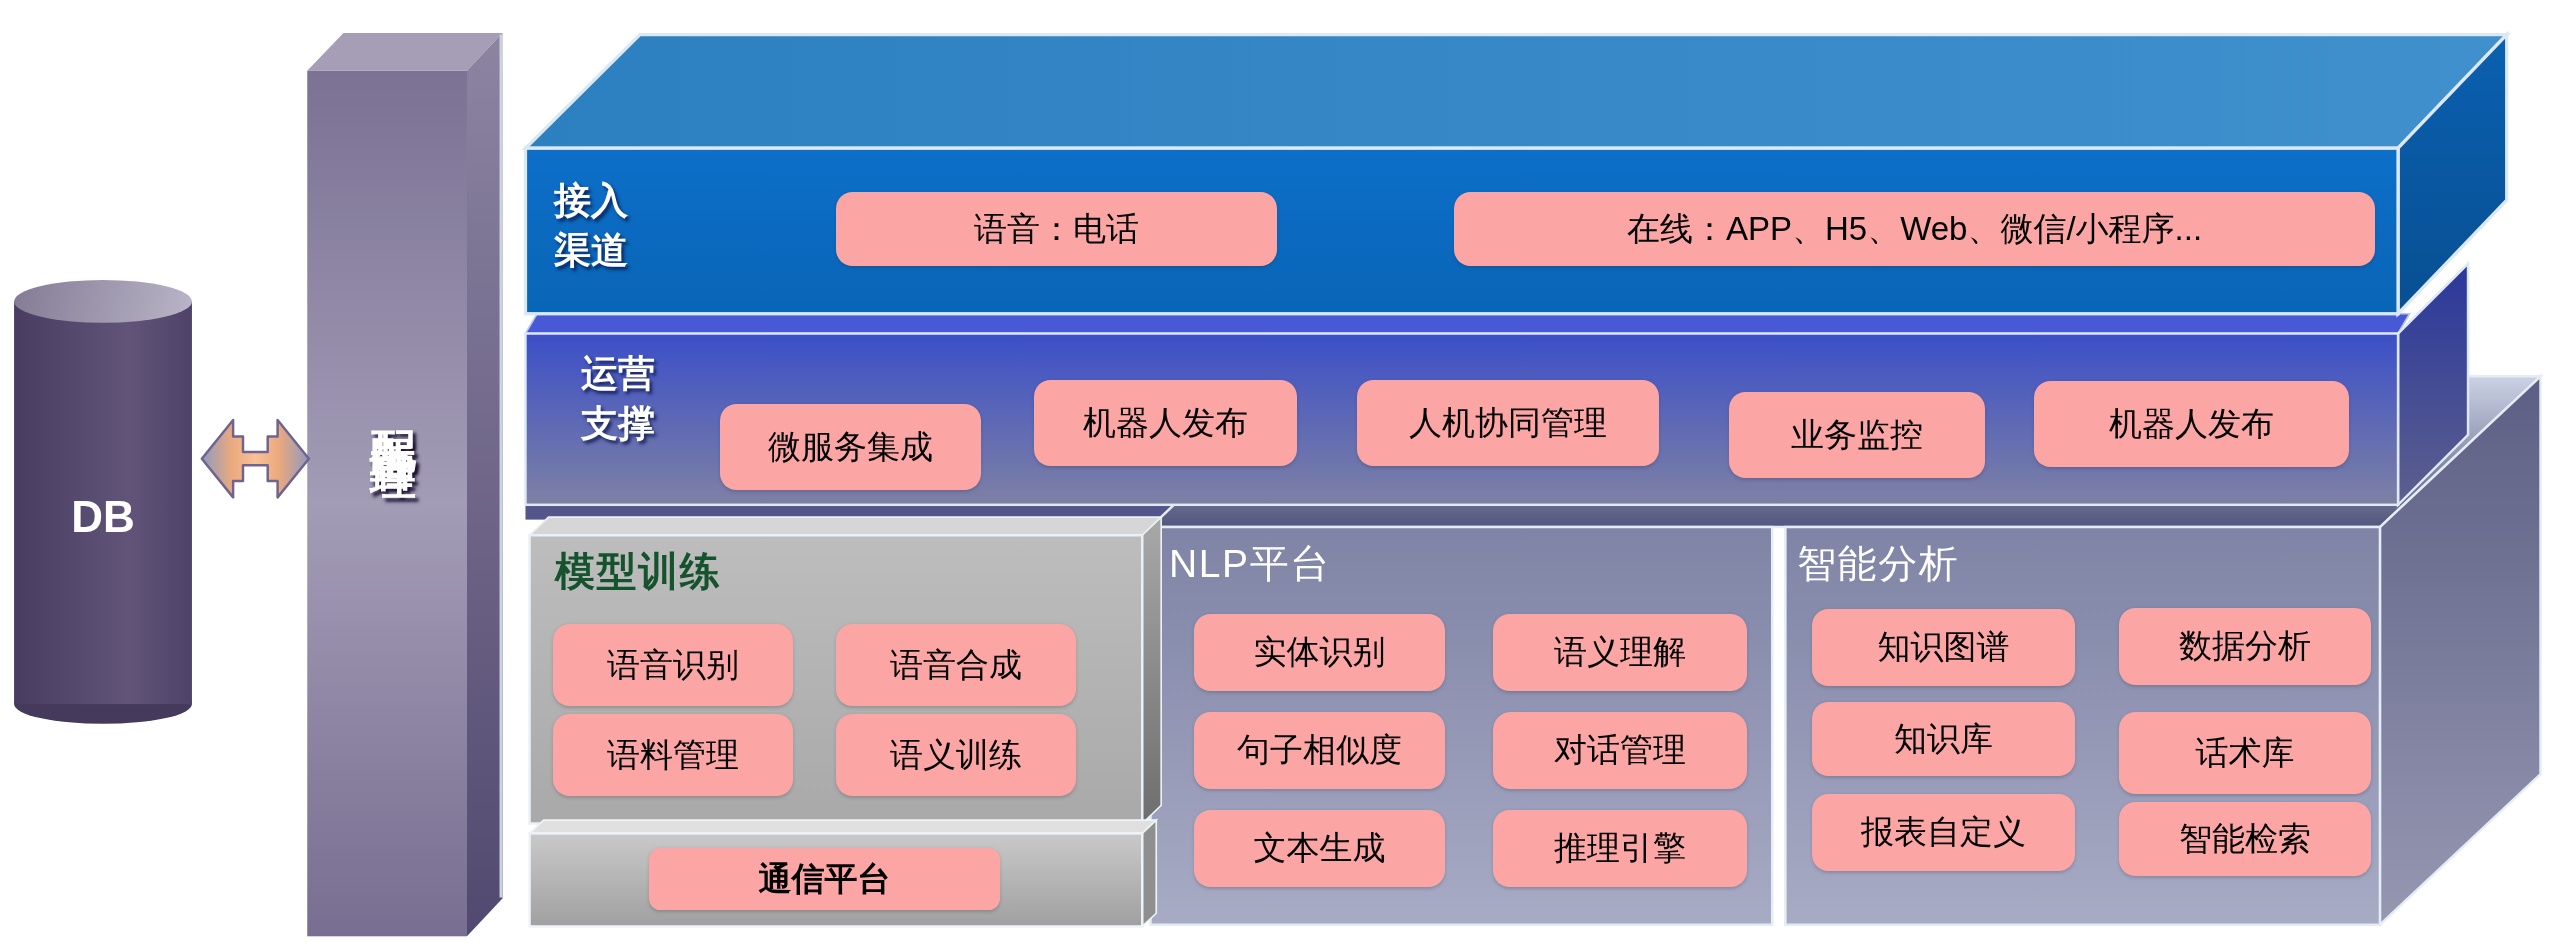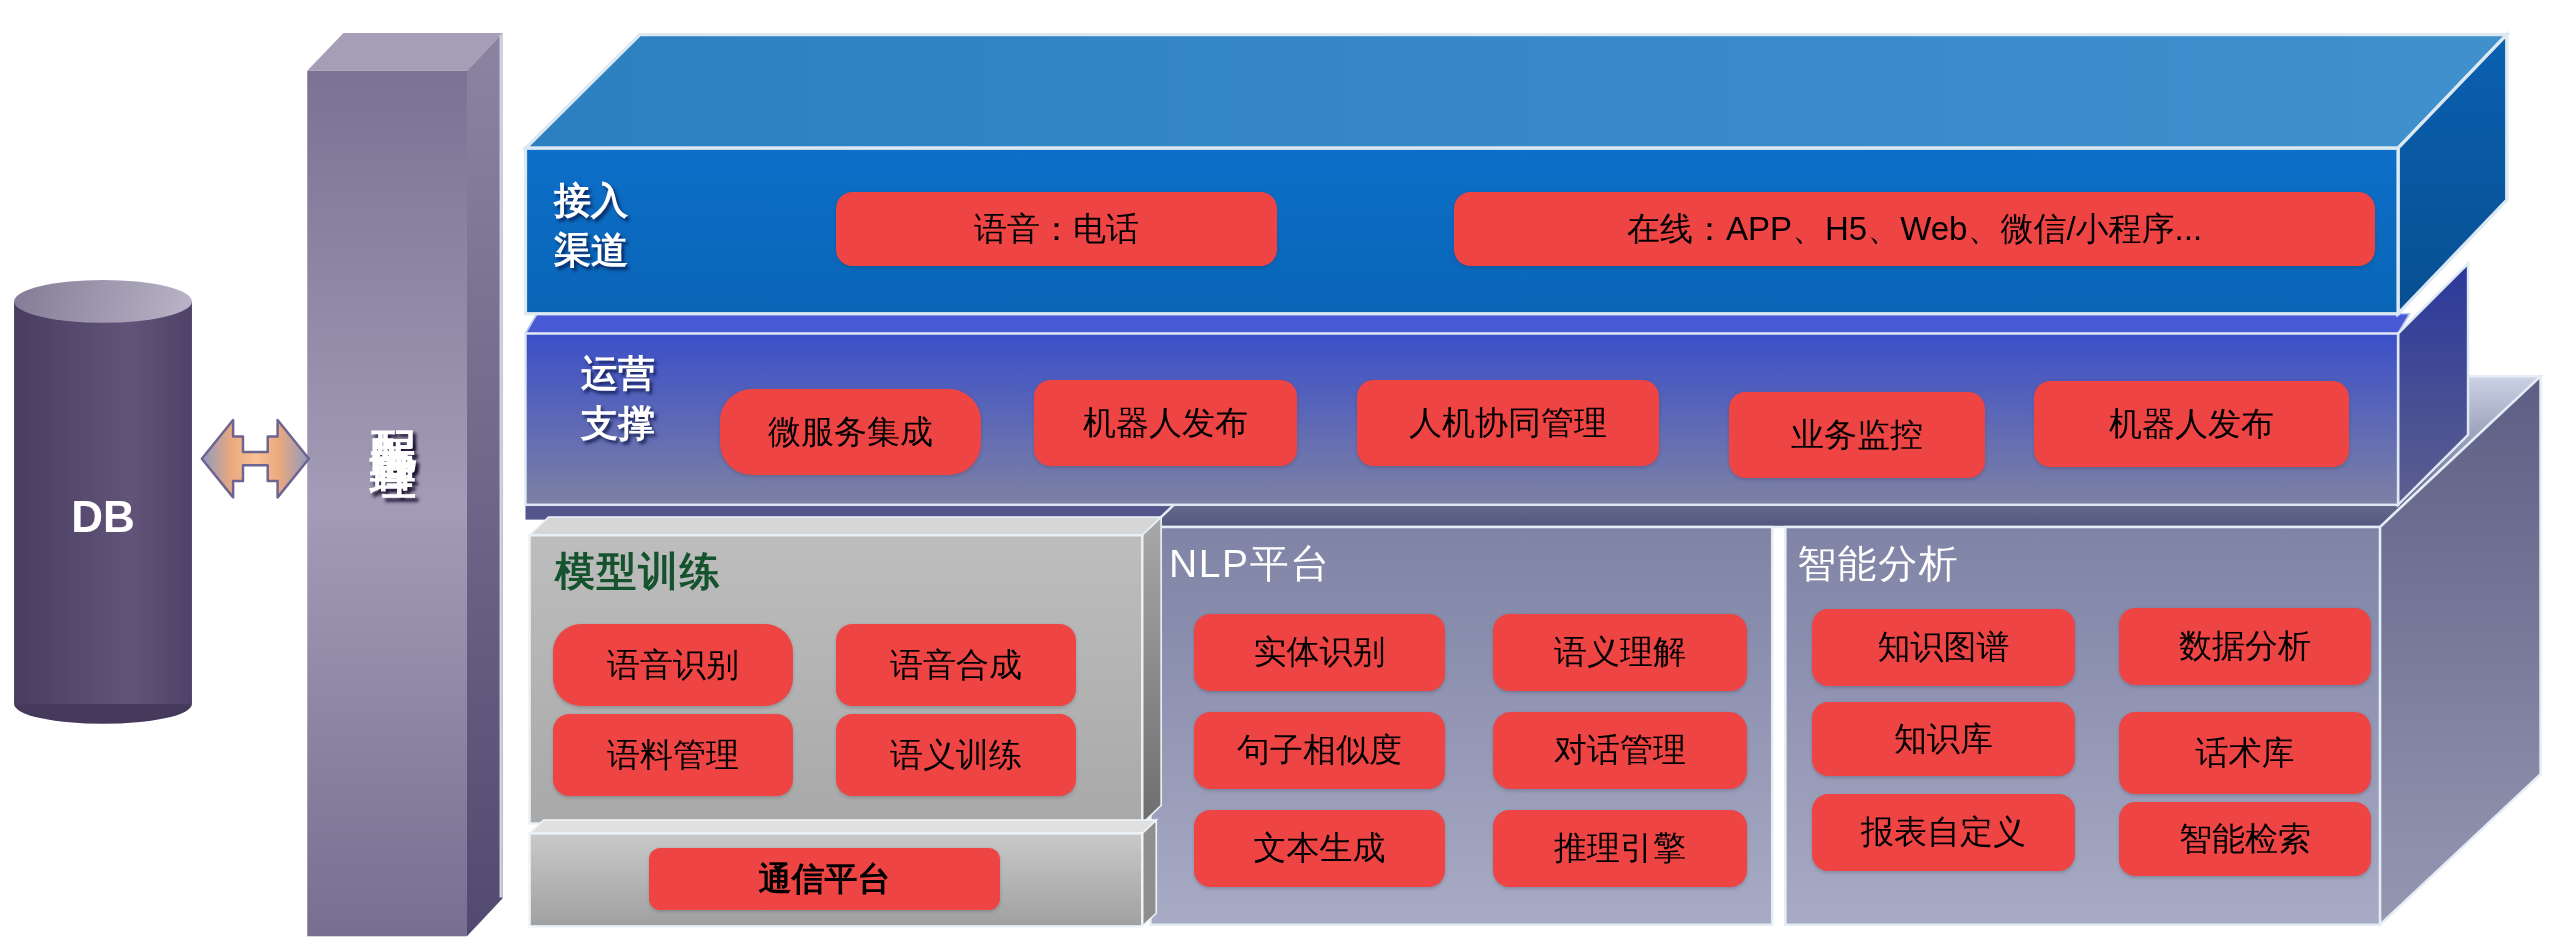--- a/index.html
+++ b/index.html
@@ -1,49 +1,49 @@
 <!DOCTYPE html>
 <html style="font-size:13px"><head>
 <meta charset="utf-8">
 <style>
   html,body{margin:0;padding:0;background:#ffffff;}
   #stage{position:relative;width:2576px;height:947px;background:#ffffff;overflow:hidden;
          font-family:"Liberation Sans","DejaVu Sans",sans-serif;}
   #bg{position:absolute;left:0;top:0;width:2576px;height:947px;}
 
   .abs{position:absolute;}
-  .wbtn{position:absolute;background:#ef4444;border-radius:16.5px;display:flex;align-items:center;
+  .wbtn{position:absolute;background:#fca5a5;border-radius:16.5px;display:flex;align-items:center;
         justify-content:center;color:#000000;font-size:33px;box-shadow:0 1.6px 3.3px rgba(40,40,60,.22);
         white-space:nowrap;}
   .layer-label{position:absolute;color:#ffffff;font-weight:bold;font-size:37px;line-height:50px;
         text-shadow:2.5px 3.3px 3.3px rgba(10,20,70,.8);}
   .layer-label span{display:block;text-align:right;}
   .panel-title{position:absolute;color:#ffffff;font-size:39px;font-weight:400;letter-spacing:1.6px;}
   .dark-title{position:absolute;color:#14532d;font-size:40px;font-weight:bold;letter-spacing:1.6px;}
   #db-label{left:14px;top:492px;width:178px;text-align:center;color:#fff;font-weight:bold;font-size:44px;}
   #cfg-label{left:363px;top:394px;writing-mode:vertical-rl;text-orientation:upright;color:#fff;
         font-weight:bold;font-size:46px;letter-spacing:8.2px;
         text-shadow:3.3px 3.3px 3.3px rgba(25,15,45,.95);}
 
   
   #access-label{left:537px;top:176px;width:91px;}
   #btn-voice{left:836px;top:192px;width:441px;height:74px;}
   #btn-online{left:1454px;top:192px;width:921px;height:74px;}
 
   
   #ops-label{left:573px;top:349px;width:82px;}
-  #ops-b0{left:720px;top:389px;width:261px;height:86px;border-radius:32px;}
+  #ops-b0{left:720px;top:404px;width:261px;height:86px;}
   #ops-b1{left:1034px;top:380px;width:263px;height:86px;}
   #ops-b2{left:1357px;top:380px;width:302px;height:86px;}
   #ops-b3{left:1729px;top:392px;width:256px;height:86px;}
   #ops-b4{left:2034px;top:381px;width:315px;height:86px;}
 
   
   #model-title{left:555px;top:544px;}
-  #mt-b0{left:553px;top:624px;width:240px;height:82px;border-radius:28px;}
+  #mt-b0{left:553px;top:624px;width:240px;height:82px;}
   #mt-b1{left:836px;top:624px;width:240px;height:82px;}
   #mt-b2{left:553px;top:714px;width:240px;height:82px;}
   #mt-b3{left:836px;top:714px;width:240px;height:82px;}
   #comm-b0{left:649px;top:848px;width:351px;height:62px;border-radius:11.5px;font-weight:bold;}
 
   
   #nlp-title{left:1169px;top:537px;}
   #nlp-b0{left:1194px;top:614px;width:251px;height:77px;}
   #nlp-b1{left:1493px;top:614px;width:254px;height:77px;}
   #nlp-b2{left:1194px;top:712px;width:251px;height:77px;}

